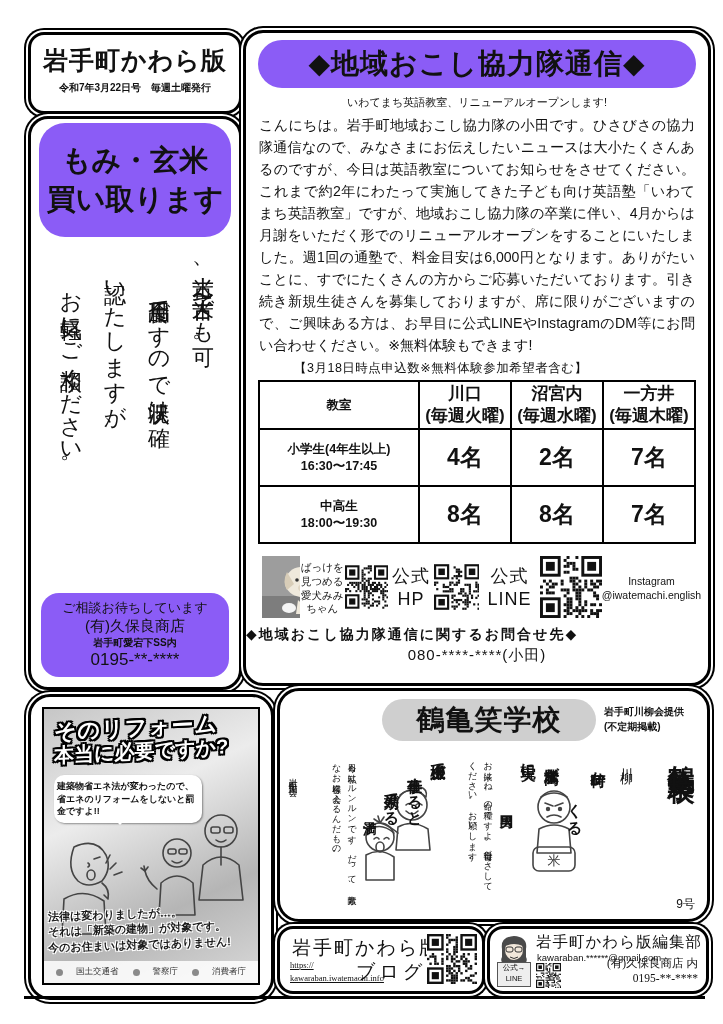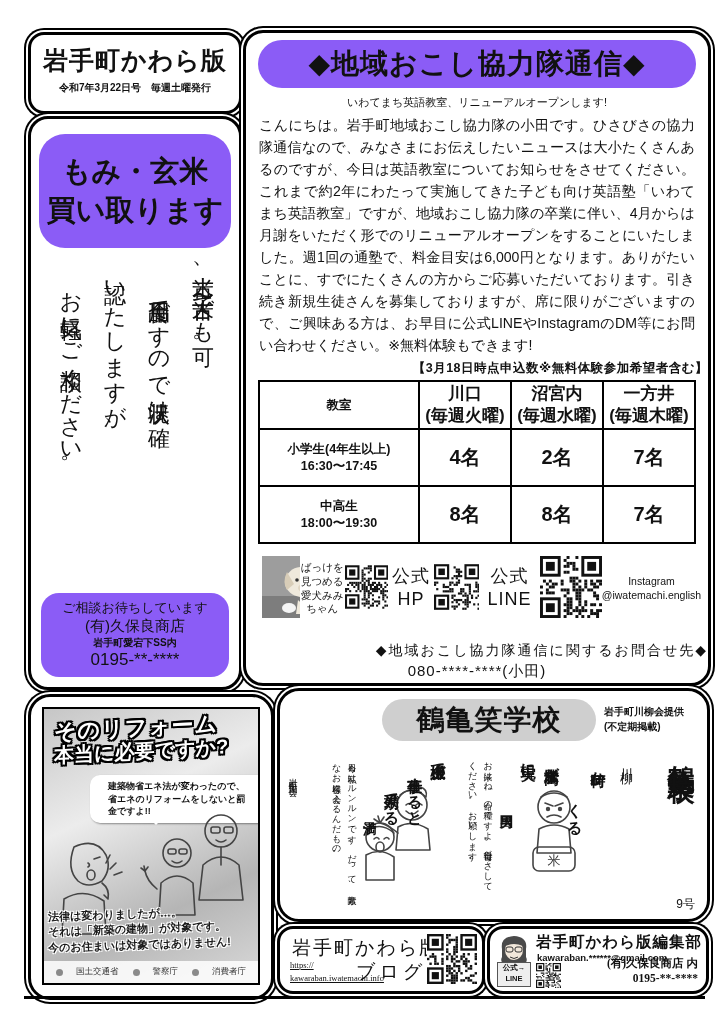--- a/index.html
+++ b/index.html
@@ -11,66 +11,66 @@
   .vert{writing-mode:vertical-rl;}
   .serif{font-family:"Liberation Serif","DejaVu Serif",serif;}
 
   
   #header-box{left:28px;top:32px;width:208px;height:76px;border-radius:16px;text-align:center;}
   #header-title{font-size:25px;font-weight:bold;margin-top:9px;letter-spacing:1px;}
   #header-issue{font-size:10px;font-weight:bold;margin-top:4px;}
 
   #rice-box{left:28px;top:116px;width:208px;height:568px;}
   .gray-pill{background:#8b5cf6;border-radius:26px;}
-  #rice-title{position:absolute;left:8px;top:15px;right:8px;height:114px;display:flex;flex-direction:column;
+  #rice-title{position:absolute;left:8px;top:4px;right:8px;height:114px;display:flex;flex-direction:column;
               align-items:center;justify-content:center;font-weight:bold;font-size:29px;line-height:1.35;}
   #rice-body{position:absolute;top:140px;left:6px;right:14px;height:342px;font-size:22px;line-height:2.0;}
   #rice-body .ln{display:block;}
   #rice-body .s1{padding-top:26px;}
   #rice-body .s2{padding-top:7px;}
   #rice-body .s3{padding-top:18px;}
   #rice-contact{position:absolute;left:10px;right:10px;bottom:10px;height:78px;border-radius:18px;
                 text-align:center;padding-top:6px;}
   #rice-contact .c1{font-size:13px;}
   #rice-contact .c2{font-size:15px;}
   #rice-contact .c3{font-size:10px;font-weight:bold;}
   #rice-contact .c4{font-size:17px;}
 
   
   #main-box{left:243px;top:30px;width:462px;height:650px;}
   #main-pill{margin:7px auto 0;width:438px;height:48px;border-radius:25px;display:flex;
              align-items:center;justify-content:center;font-weight:bold;font-size:28px;letter-spacing:1px;}
   #main-headline{text-align:center;font-weight:normal;font-size:11px;margin-top:7px;}
   #main-body{margin:5px 13px 0;font-size:14.1px;line-height:1.56;text-align:justify;}
-  #tbl-caption{text-align:right;font-weight:bold;font-size:12.5px;margin-top:3px;letter-spacing:.5px;}
+  #tbl-caption{text-align:left;font-weight:normal;font-size:12.5px;margin-top:3px;letter-spacing:.5px;margin-left:48px;}
   #class-table{margin:3px auto 12px;border-collapse:collapse;}
   #class-table td,#class-table th{border:2px solid #000;text-align:center;vertical-align:middle;}
   #class-table .hc{width:156px;height:44px;font-size:12.5px;font-weight:bold;line-height:1.3;}
   #class-table .hv{width:88px;font-size:17px;font-weight:bold;line-height:1.3;}
   #class-table .rl{height:53px;font-size:12.5px;font-weight:bold;line-height:1.35;}
-  #class-table .val{font-size:20px;font-weight:bold;}
+  #class-table .val{font-size:23px;font-weight:bold;}
   #media-row{display:flex;margin:9px 16px 0;align-items:flex-start;justify-content:space-between;}
   .media-item{display:flex;flex-direction:row;align-items:center;}
   .photo-frame{width:72px;height:62px;background:#a9a9a9;overflow:hidden;}
   .qr-box{width:62px;height:62px;}
   .media-cap{font-size:10.5px;margin-top:3px;text-align:center;line-height:1.3;}
   .media-cap.big{font-size:18px;margin-top:2px;letter-spacing:1px;}
-  #main-contact1{text-align:right;font-size:14px;letter-spacing:2px;margin-top:24px;font-weight:400;}
+  #main-contact1{text-align:left;font-size:14px;letter-spacing:2px;margin-top:8px;font-weight:700;}
   #main-contact2{text-align:center;font-size:15px;letter-spacing:1px;margin-top:2px;}
 
   
   #reform-box{left:28px;top:694px;width:240px;height:300px;border-radius:22px;}
   #ad-inner{position:absolute;left:11px;top:10px;right:11px;bottom:12px;border:2px solid #000;
             background:linear-gradient(155deg,#c6c6c6 0%,#ececec 35%,#b5b5b5 70%,#d9d9d9 100%);overflow:hidden;}
   .ad-title{font-weight:bold;color:#fff;transform:skewY(-3deg);line-height:1.1;margin-left:10px;
             text-shadow:-2px -2px 0 #000,2px -2px 0 #000,-2px 2px 0 #000,2px 2px 0 #000,0 2px 0 #000,0 -2px 0 #000,2px 0 0 #000,-2px 0 0 #000;}
   #ad-title1{font-size:22px;margin-top:6px;letter-spacing:1px;}
   #ad-title2{font-size:20px;}
   #ad-bubble{position:absolute;left:10px;top:66px;width:142px;background:#fff;border-radius:10px;
-             padding:5px 18px;font-size:9px;font-weight:bold;line-height:1.4;box-shadow:1px 1px 2px rgba(0,0,0,.4);margin-left:36px;}
+             padding:5px 3px;font-size:9px;font-weight:bold;line-height:1.4;box-shadow:1px 1px 2px rgba(0,0,0,.4);}
   #ad-bubble:after{content:"";position:absolute;left:60px;bottom:-8px;border:6px solid transparent;border-top-color:#fff;}
   #ad-figures{position:absolute;right:0;top:96px;}
   #ad-woman{position:absolute;left:0;top:120px;}
   .ad-banner{position:absolute;left:4px;right:4px;font-weight:bold;font-size:11px;color:#1a1a1a;transform:rotate(-2deg);
              text-shadow:-1px -1px 0 #fff,1px -1px 0 #fff,-1px 1px 0 #fff,1px 1px 0 #fff;}
   #ad-banner1{bottom:62px;}
   #ad-banner2{bottom:47px;}
   #ad-banner3{bottom:31px;}
   #ad-logos{position:absolute;left:0;right:0;bottom:0;height:22px;background:rgba(255,255,255,.85);
             display:flex;align-items:center;justify-content:center;gap:14px;font-size:8.5px;color:#333;}
@@ -102,21 +102,21 @@
   #senryu-group{position:absolute;left:6px;top:80px;font-size:9px;letter-spacing:2px;}
   .sketch{stroke:#444;fill:none;stroke-width:1.6;stroke-linecap:round;stroke-linejoin:round;}
 
   
   #blog-box{left:277px;top:926px;width:202px;height:62px;border-radius:16px;}
   #blog-title{position:absolute;left:12px;top:6px;font-size:19px;letter-spacing:2px;}
   #blog-label{position:absolute;left:76px;top:30px;font-size:19px;letter-spacing:4px;}
   #blog-url{position:absolute;left:10px;top:30px;font-size:8.5px;text-decoration:underline;line-height:1.5;}
   #blog-qr{position:absolute;right:5px;top:5px;width:50px;height:50px;}
 
-  #edit-box{left:487px;top:926px;width:216px;height:62px;border-radius:16px;font-weight:bold;}
+  #edit-box{left:487px;top:926px;width:216px;height:62px;border-radius:16px;}
   #edit-title{position:absolute;left:46px;top:3px;font-size:15.5px;letter-spacing:1px;}
   #edit-email{position:absolute;left:47px;top:23px;font-size:9.5px;}
   #edit-company{position:absolute;right:8px;top:27px;font-size:11.5px;}
   #edit-phone{position:absolute;right:8px;top:43px;font-size:11.5px;}
   #edit-sign{position:absolute;left:7px;top:33px;width:32px;height:23px;border:1px solid #555;background:#eee;
              font-size:7.5px;text-align:center;line-height:1.4;}
   #edit-qr{position:absolute;left:46px;top:34px;width:25px;height:25px;}
   #edit-avatar{position:absolute;left:5px;top:4px;}
 
   #bottom-line{position:absolute;left:24px;top:996px;width:681px;border-top:3px solid #000;}

